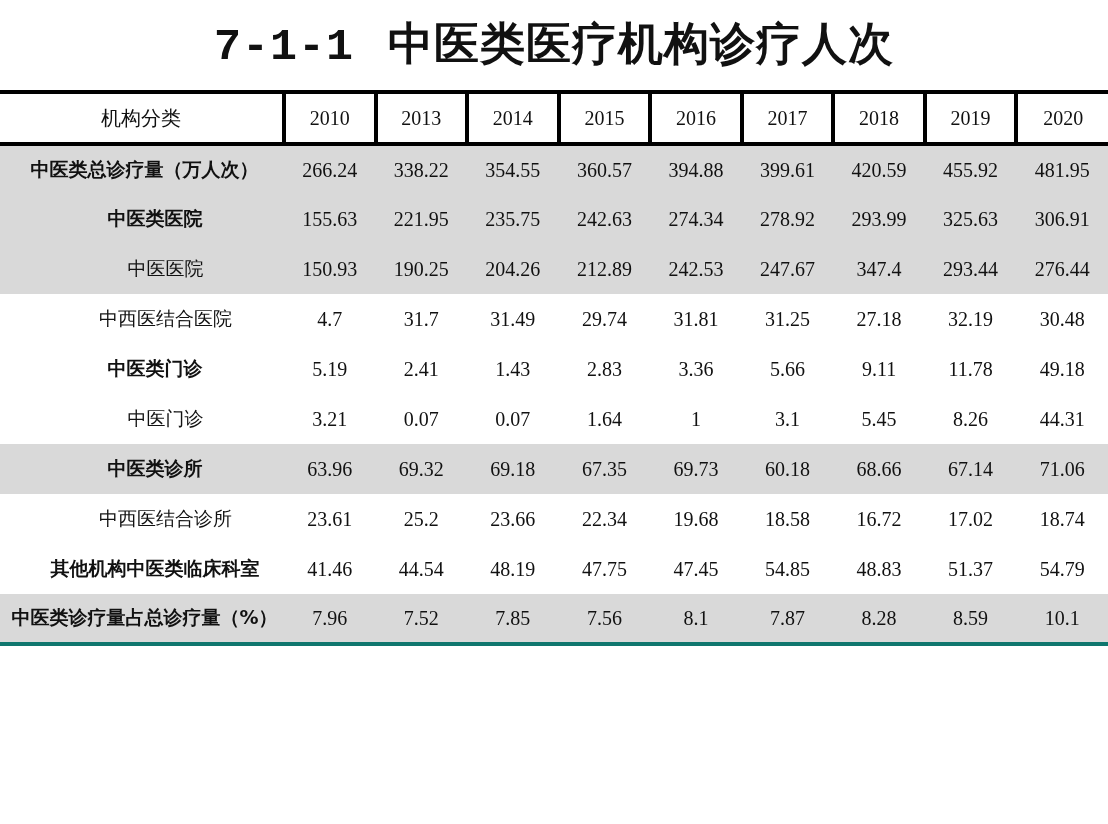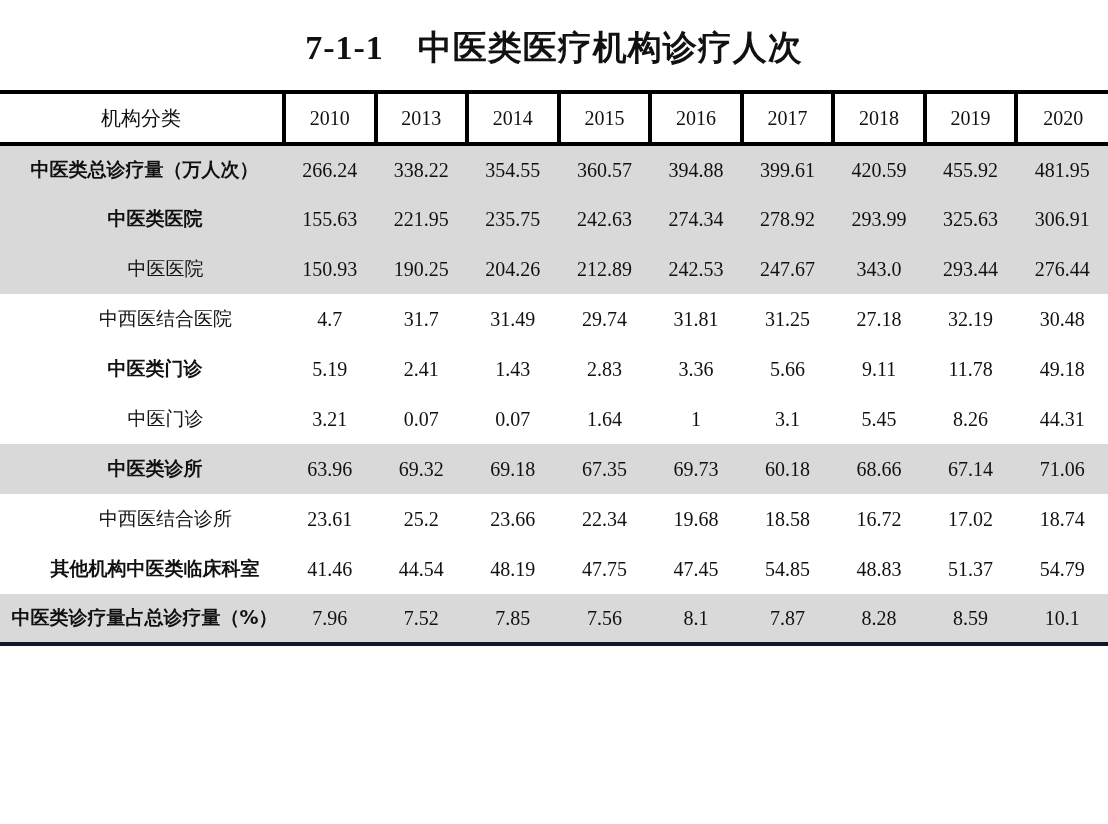--- a/index.html
+++ b/index.html
@@ -1,32 +1,32 @@
 <!DOCTYPE html>
 <html><head>
 <meta charset="utf-8">
 <style>
   html, body { margin: 0; padding: 0; background: #ffffff; }
   body { width: 1108px; height: 824px; position: relative; overflow: hidden;
          font-family: "Liberation Serif", "DejaVu Serif", serif; color: #111; }
   .title { position: absolute; top: 26px; left: 0; width: 1108px; text-align: center;
-           font-size: 34px; font-weight: bold; letter-spacing: 1px; line-height: 44px; }
+           font-size: 45px; font-weight: bold; letter-spacing: 1px; line-height: 44px; font-family: Liberation Mono, monospace; }
   .title .num { margin-right: 34px; }
   table { position: absolute; top: 90px; left: 0; width: 1108px; border-collapse: collapse;
           table-layout: fixed; }
   thead tr { height: 52px; }
   thead th { font-weight: normal; font-size: 20px; text-align: center; background: #fff;
              border-top: 4px solid #000; border-bottom: 4px solid #000;
              border-left: 4px solid #000; padding: 0; }
   thead th:first-child { border-left: none; }
   tbody tr { height: 50px; }
   tbody td { font-size: 20px; text-align: center; padding: 0; white-space: nowrap; }
   tbody td.label { text-align: center; font-family: "DejaVu Sans", sans-serif; font-size: 19px; }
   tbody tr.gray td { background: #d9d9d9; }
-  tbody tr.last td { border-bottom: 4px solid #0f172a; }
+  tbody tr.last td { border-bottom: 4px solid #0f766e; }
   .lvl0 { padding-left: 5px !important; font-weight: bold; }
   .lvl1 { padding-left: 26px !important; font-weight: bold; }
   .lvl2 { padding-left: 47px !important; font-weight: normal; }
 </style>
 </head>
 <body>
 
 <div class="title">
   <span class="num">7-1-1</span><span>中医类医疗机构诊疗人次</span>
 </div>
@@ -84,21 +84,21 @@
         <td>306.91</td>
       </tr>
       <tr class="gray">
         <td class="label lvl2">中医医院</td>
         <td>150.93</td>
         <td>190.25</td>
         <td>204.26</td>
         <td>212.89</td>
         <td>242.53</td>
         <td>247.67</td>
-        <td>343.0</td>
+        <td>347.4</td>
         <td>293.44</td>
         <td>276.44</td>
       </tr>
       <tr>
         <td class="label lvl2">中西医结合医院</td>
         <td>4.7</td>
         <td>31.7</td>
         <td>31.49</td>
         <td>29.74</td>
         <td>31.81</td>

